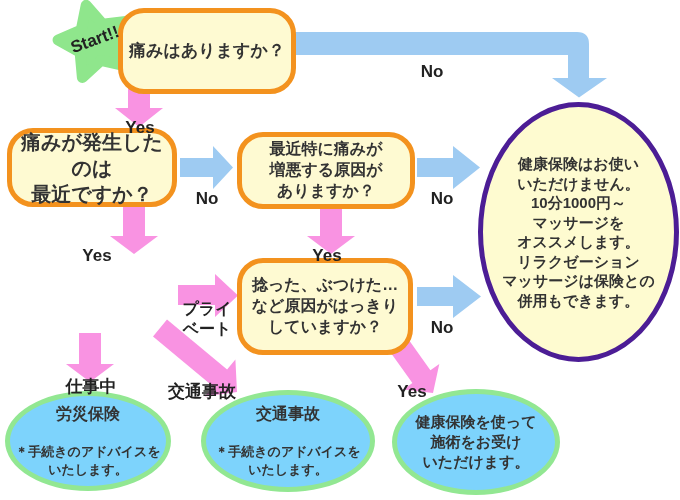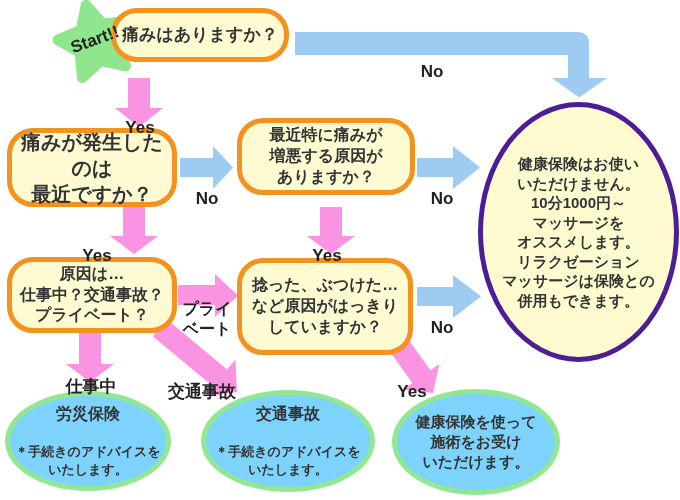--- a/index.html
+++ b/index.html
@@ -26,23 +26,23 @@
   .elabel{
     position:absolute;z-index:3;font-weight:600;color:#222;text-align:center;
     white-space:pre-line;line-height:1.25;margin-top:30px;
   }
   .en{font-size:17px;}
   .jp{font-size:16px;}
   #start-label{
     position:absolute;z-index:3;left:60px;top:30px;width:70px;text-align:center;
     font-size:17px;font-weight:700;color:#222;transform:rotate(-20deg);
   }
-  #box-q1{left:111px;top:8px;width:178px;height:54px;font-size:17px;}
+  #box-q1{left:118px;top:8px;width:178px;height:86px;font-size:17px;}
   #box-q2{left:7px;top:128px;width:170px;height:79px;font-size:20px;}
-  #box-q3{left:237px;top:118px;width:178px;height:77px;font-size:16px;}
+  #box-q3{left:237px;top:132px;width:178px;height:77px;font-size:16px;}
   #box-q4{left:7px;top:257px;width:170px;height:76px;font-size:16px;}
   #box-q5{left:237px;top:258px;width:176px;height:97px;font-size:16px;}
   #ellipse-info{left:478px;top:102px;width:201px;height:260px;}
   #ellipse-rosai{left:5px;top:391px;width:166px;height:100px;}
   #ellipse-traffic{left:201px;top:390px;width:174px;height:102px;}
   #ellipse-kenpo{left:392px;top:389px;width:168px;height:106px;font-size:15px;line-height:1.35;}
   #lbl-q1-no{left:416px;top:31px;width:32px;}
   #lbl-q1-yes{left:124px;top:87px;width:32px;}
   #lbl-q2-no{left:192px;top:158px;width:30px;}
   #lbl-q2-yes{left:81px;top:215px;width:32px;}
@@ -87,23 +87,20 @@
   </svg>
 
   <div id="start-label">Start!!</div>
 
   <div class="box" id="box-q1">痛みはありますか？</div>
   <div class="box" id="box-q2">痛みが発生したのは
 最近ですか？</div>
   <div class="box" id="box-q3">最近特に痛みが
 増悪する原因が
 ありますか？</div>
-  <div class="box" id="box-q4">原因は…
-仕事中？交通事故？
-プライベート？</div>
   <div class="box" id="box-q5">捻った、ぶつけた…
 など原因がはっきり
 していますか？</div>
 
   <div class="ellipse big" id="ellipse-info">健康保険はお使い
 いただけません。
 10分1000円～
 マッサージを
 オススメします。
 リラクゼーション

